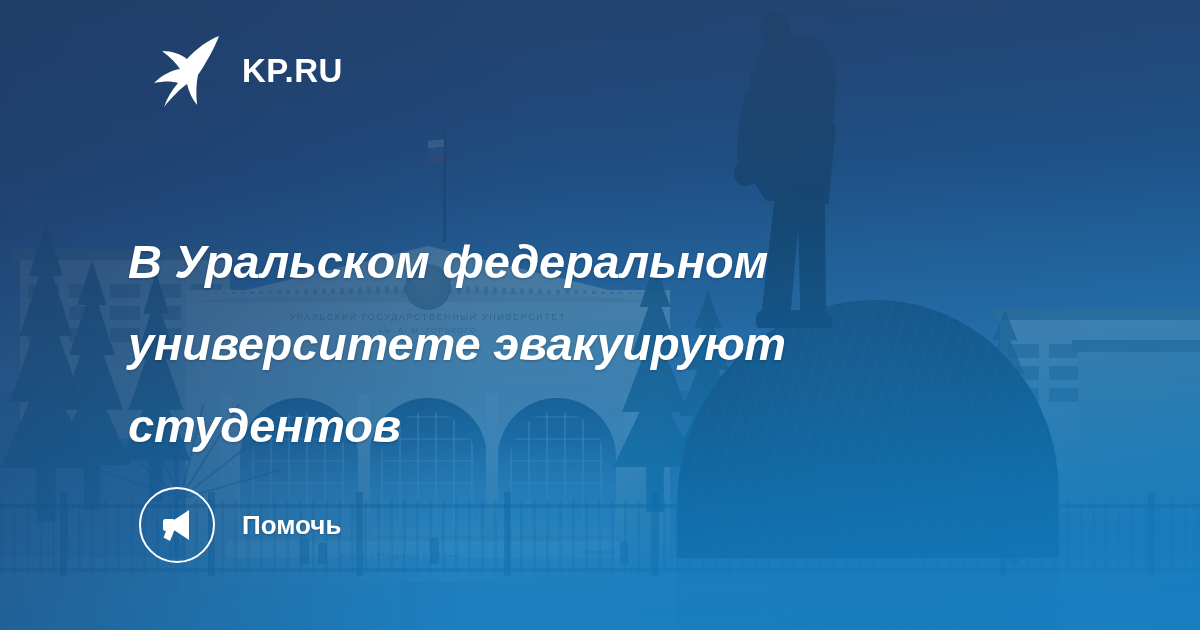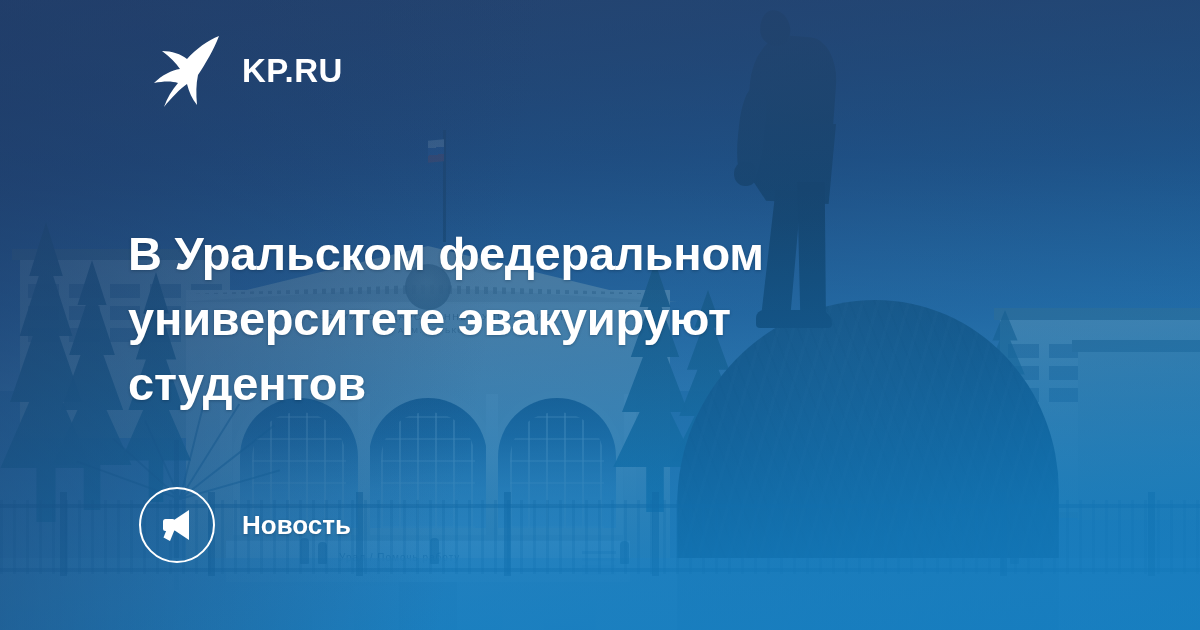--- a/index.html
+++ b/index.html
@@ -345,23 +345,24 @@
     letter-spacing: .5px;
     line-height: 1;
   }
 
   .headline {
     position: absolute;
     left: 88px; top: 190px; width: 810px;
     color: #ffffff;
     font-size: 47px;
     font-weight: bold;
-    line-height: 65px;
+    line-height: 82px;
     letter-spacing: -.2px;
     text-shadow: 0 1px 3px rgba(8,26,48,.30);
+    font-style: italic;
   }
 
   .badge {
     position: absolute; left: 99px; top: 487px;
     display: flex; align-items: center; gap: 27px;
   }
   .badge-circle {
     width: 76px; height: 76px; border-radius: 50%;
     border: 2px solid #ffffff;
     display: flex; align-items: center; justify-content: center;
@@ -534,17 +535,17 @@
     <h1 class="headline">В Уральском федеральном университете эвакуируют студентов</h1>
 
     <div class="badge">
       <div class="badge-circle">
         <svg width="42" height="42" viewBox="0 0 42 42" aria-hidden="true">
           <path fill="#ffffff" d="M33 6 L18 16 L18 26 L33 36 Z"></path>
           <rect x="7" y="15" width="12" height="12" rx="2.5" fill="#ffffff"></rect>
           <path fill="#ffffff" d="M10.5 26 L18.5 26 L14 37 L7.5 33.5 Z"></path>
         </svg>
       </div>
-      <div class="badge-label">Новость</div>
+      <div class="badge-label">Помочь</div>
     </div>
 
   </div>
 </div>
 
 </body></html>

